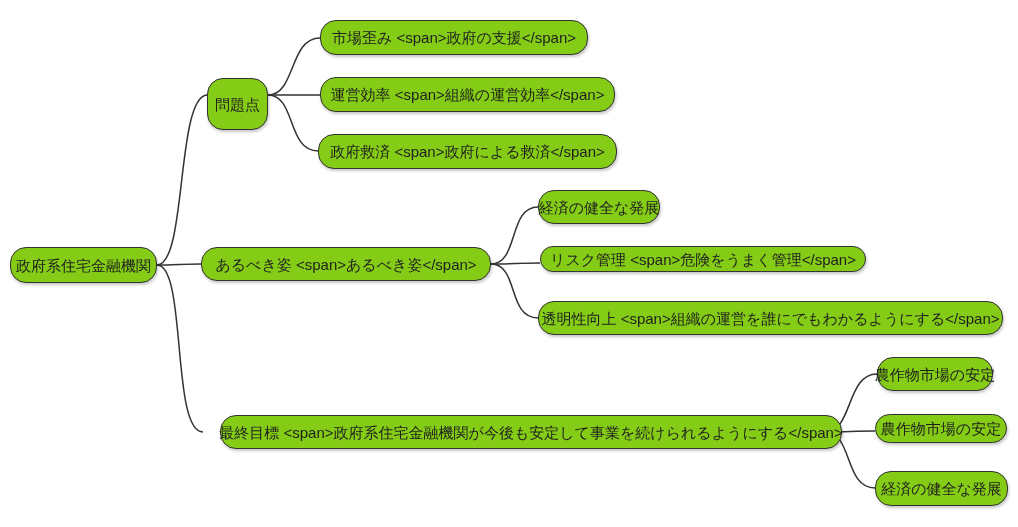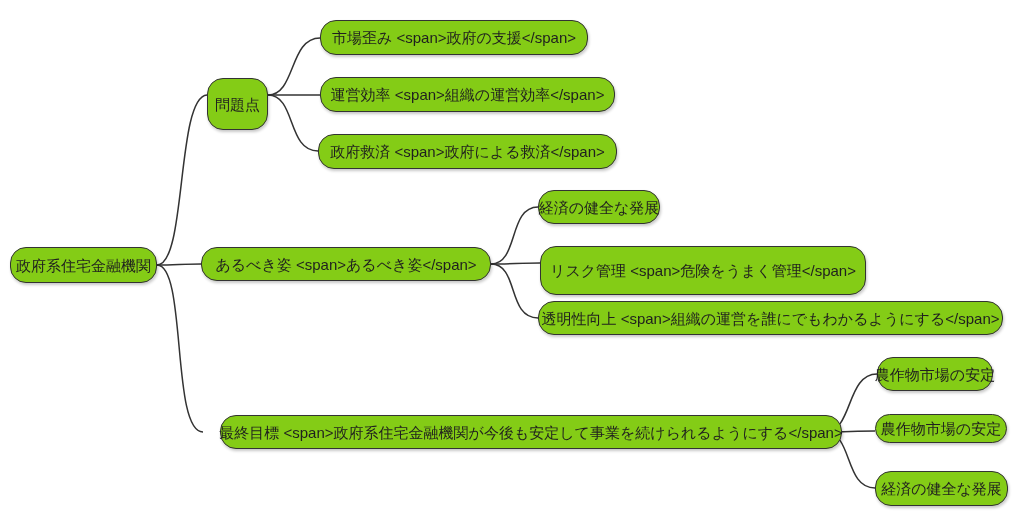--- a/index.html
+++ b/index.html
@@ -69,21 +69,21 @@
 
   <div class="node" style="left:10px; top:247px; width:147px; height:36px;">政府系住宅金融機関</div>
 
   <div class="node" style="left:207px; top:78px; width:61px; height:52px;text-align:center;">問題点</div>
   <div class="node" style="left:320px; top:20px; width:268px; height:35px;">市場歪み &lt;span&gt;政府の支援&lt;/span&gt;</div>
   <div class="node" style="left:320px; top:77px; width:295px; height:35px;">運営効率 &lt;span&gt;組織の運営効率&lt;/span&gt;</div>
   <div class="node" style="left:201px; top:247px; width:290px; height:34px;">あるべき姿 &lt;span&gt;あるべき姿&lt;/span&gt;</div>
 
   <div class="node" style="left:318px; top:134px; width:299px; height:35px;">政府救済 &lt;span&gt;政府による救済&lt;/span&gt;</div>
   <div class="node" style="left:538px; top:190px; width:122px; height:34px;">経済の健全な発展</div>
-  <div class="node" style="left:540px; top:246px; width:326px; height:49px;">リスク管理 &lt;span&gt;危険をうまく管理&lt;/span&gt;</div>
+  <div class="node" style="left:540px; top:246px; width:326px; height:26px;">リスク管理 &lt;span&gt;危険をうまく管理&lt;/span&gt;</div>
   <div class="node" style="left:538px; top:301px; width:465px; height:34px;">透明性向上 &lt;span&gt;組織の運営を誰にでもわかるようにする&lt;/span&gt;</div>
 
   <div class="node" style="left:220px; top:415px; width:622px; height:34px;">最終目標 &lt;span&gt;政府系住宅金融機関が今後も安定して事業を続けられるようにする&lt;/span&gt;</div>
   <div class="node" style="left:877px; top:357px; width:116px; height:34px;">農作物市場の安定</div>
   <div class="node" style="left:875px; top:414px; width:132px; height:29px;">農作物市場の安定</div>
   <div class="node" style="left:875px; top:471px; width:133px; height:35px;">経済の健全な発展</div>
 
 </div>
 
 </body></html>

